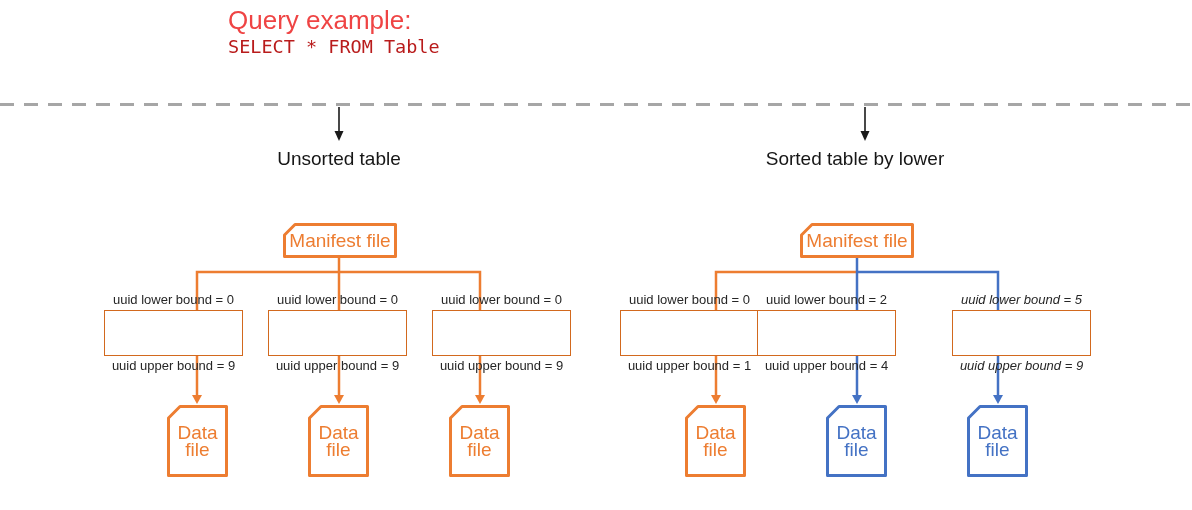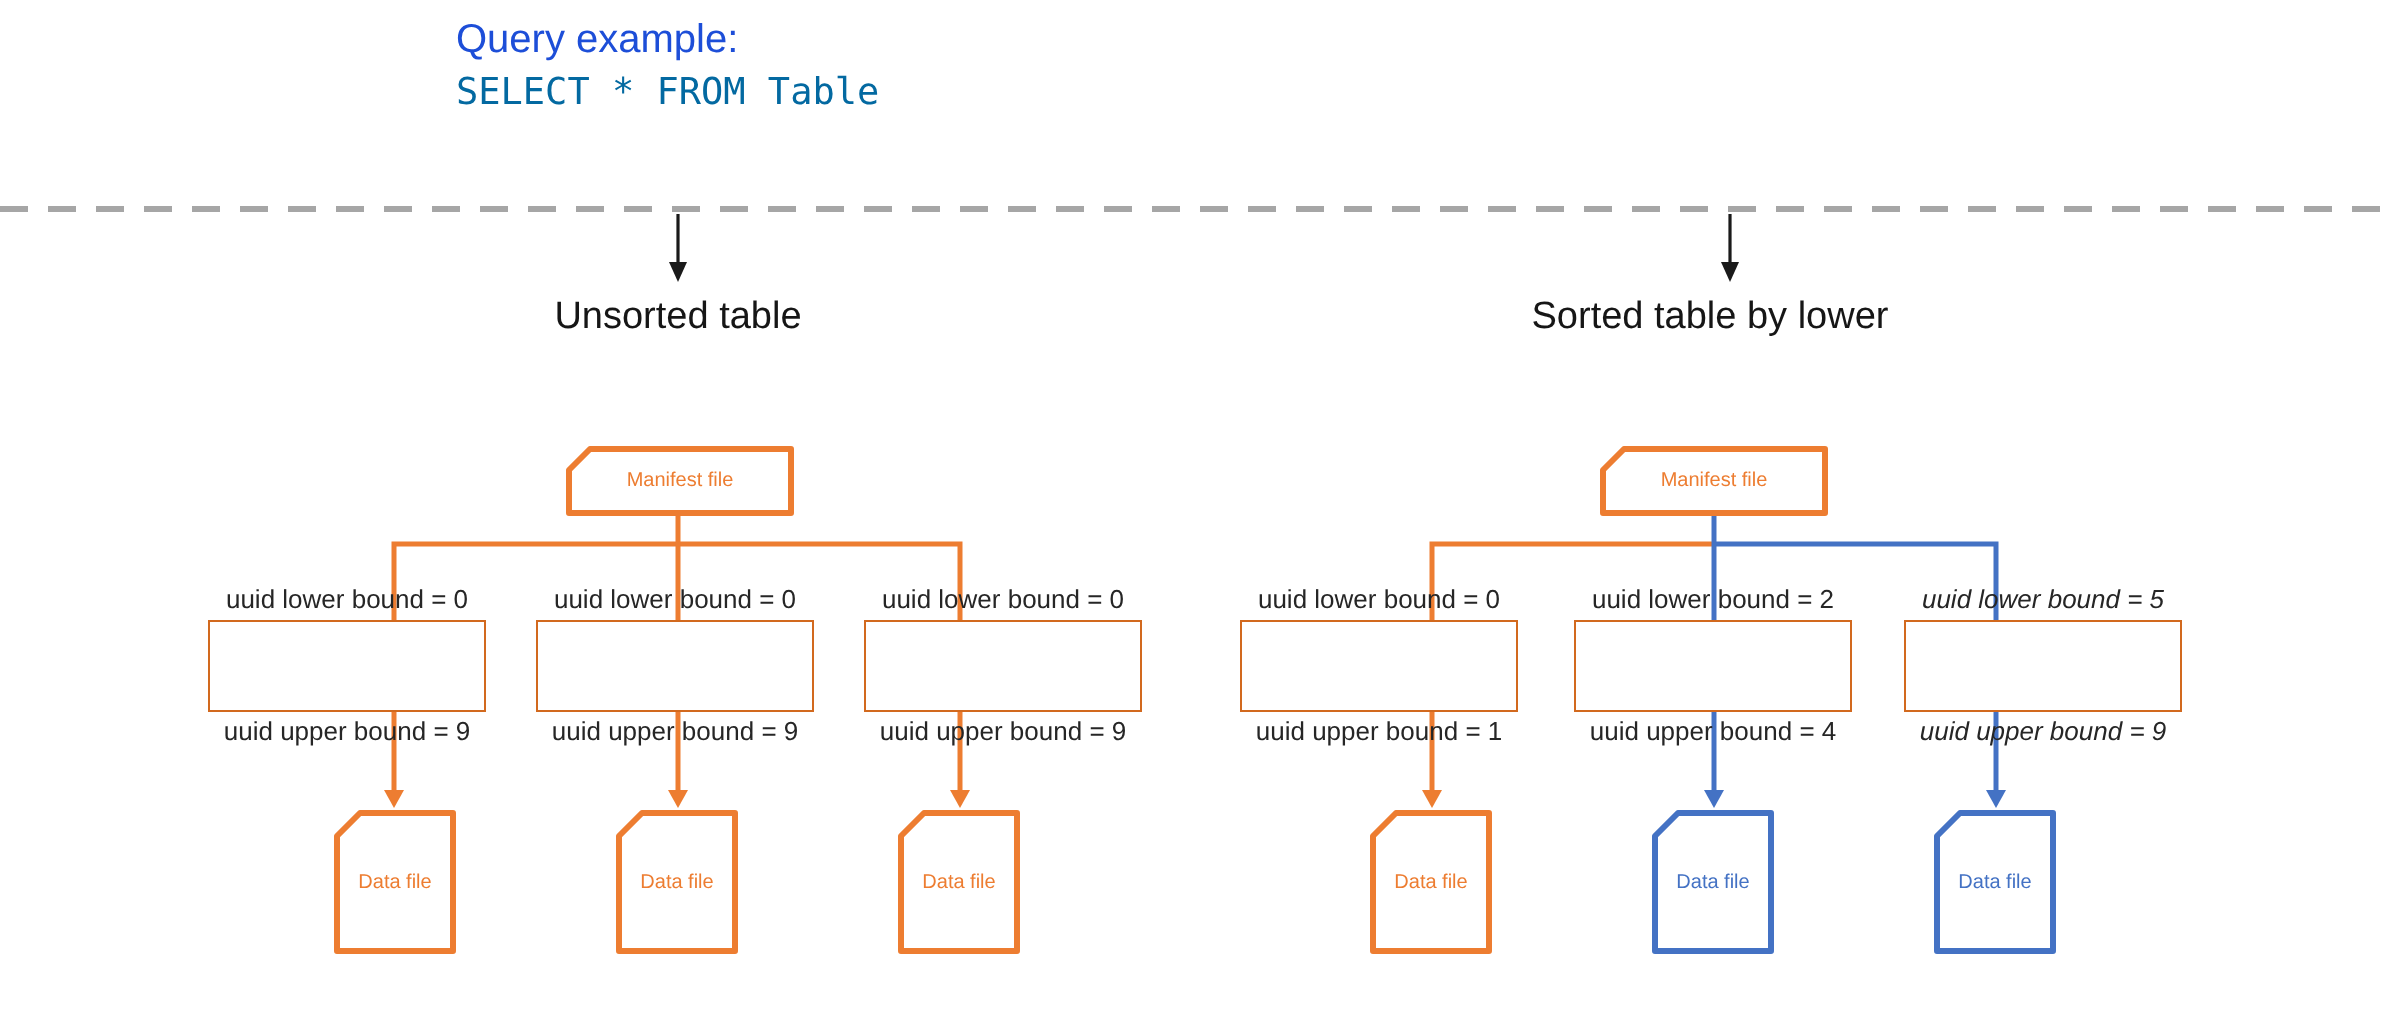--- a/index.html
+++ b/index.html
@@ -6,22 +6,22 @@
   :root{
     --orange:#ED7D31; --blue:#4472C4; --ink:#1A1A1A; --divider:#A6A6A6;
   }
   *{margin:0;padding:0;box-sizing:border-box;}
   html,body{background:#fff;}
   body{font-family:"Liberation Sans",sans-serif;color:var(--ink,#1A1A1A);}
   #canvas{position:relative;width:1192px;height:510px;background:#fff;overflow:hidden;}
 
   
   .query{position:absolute;left:228px;top:6px;}
-  .query-title{font-size:20px;line-height:28px;color:#1d4ed8;}
-  .query-code{font-family:"DejaVu Sans Mono","Liberation Mono",monospace;font-size:18.5px;line-height:26px;color:#0369a1;white-space:pre;}
+  .query-title{font-size:26px;line-height:28px;color:#ef4444;}
+  .query-code{font-family:"DejaVu Sans Mono","Liberation Mono",monospace;font-size:18.5px;line-height:26px;color:#b91c1c;white-space:pre;}
 
   
   .divider{position:absolute;left:0;top:103px;width:1192px;height:3px;
     background:repeating-linear-gradient(90deg,var(--divider,#A6A6A6) 0 14px,transparent 14px 24px);}
 
   
   .section-title{position:absolute;top:148px;font-size:19px;color:#161616;text-align:center;}
   .title-left{left:239px;width:200px;}
   .title-right{left:730px;width:250px;}
 
@@ -33,21 +33,21 @@
   .guide-head{fill:#1A1A1A;stroke:none;}
   [data-color="orange"]{color:var(--orange,#ED7D31);}
   [data-color="blue"]{color:var(--blue,#4472C4);}
 
   
   .shape{position:absolute;}
   .shape svg{position:absolute;left:0;top:0;width:100%;height:100%;}
   .shape .fileoutline{fill:#fff;stroke:currentColor;stroke-width:3;stroke-linejoin:round;}
   .shape-label{position:absolute;left:0;top:0;width:100%;height:100%;
     display:flex;align-items:center;justify-content:center;text-align:center;
-    font-size:10px;line-height:17px;color:currentColor;}
+    font-size:19px;line-height:17px;color:currentColor;}
   .manifest{width:114px;height:35px;}
   .datafile{width:61px;height:72px;}
 
   
   .bounds{position:absolute;top:310px;width:139px;height:46px;background:#fff;
     border:1.5px solid #D2691E;display:flex;flex-direction:column;align-items:center;justify-content:center;
     font-size:13px;line-height:18px;color:#262626;white-space:nowrap;gap:48px;}
 </style>
 </head>
 <body>
@@ -156,21 +156,21 @@
       <svg viewBox="0 0 114 35">
           <path class="fileoutline" d="M12,1.5 L112.5,1.5 L112.5,33.5 L1.5,33.5 L1.5,12 Z"></path>
         </svg>
       <div class="shape-label">Manifest file</div>
     </div>
 
     <div class="bounds" style="left:620px;">
       <div>uuid lower bound = 0</div>
       <div>uuid upper bound = 1</div>
     </div>
-    <div class="bounds" style="left:787px;">
+    <div class="bounds" style="left:757px;">
       <div>uuid lower bound = 2</div>
       <div>uuid upper bound = 4</div>
     </div>
     <div class="bounds" style="left:952px;font-style:italic;">
       <div>uuid lower bound = 5</div>
       <div>uuid upper bound = 9</div>
     </div>
 
     <div class="shape datafile" style="left:685px;top:405px;" data-color="orange">
       <svg viewBox="0 0 61 72">

